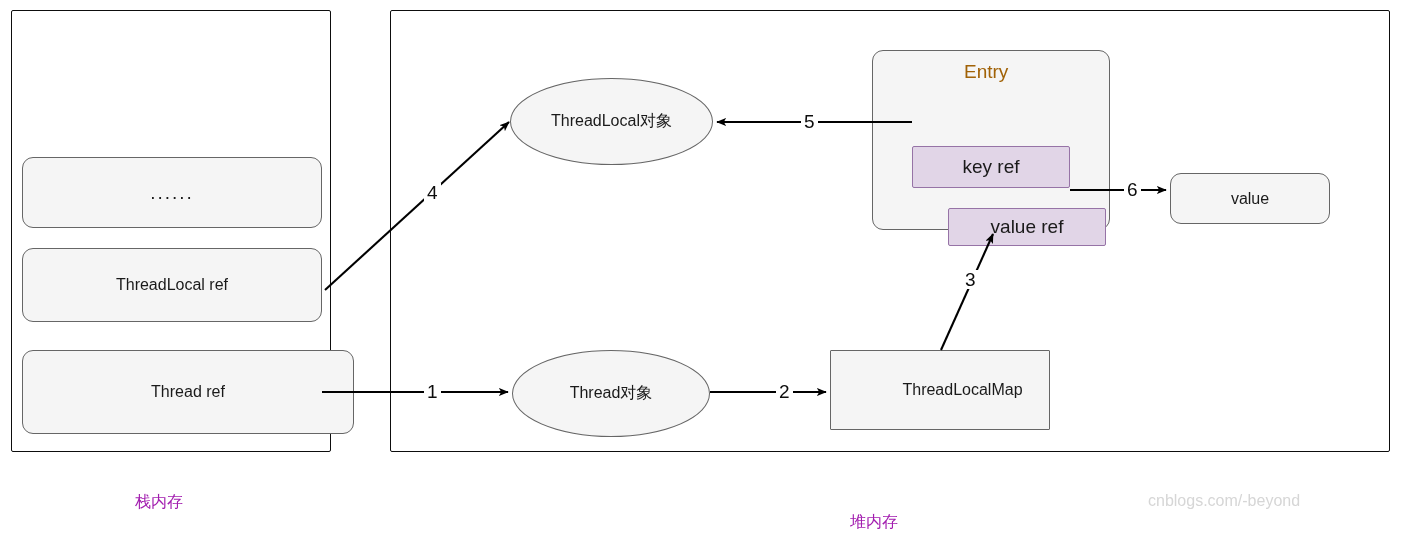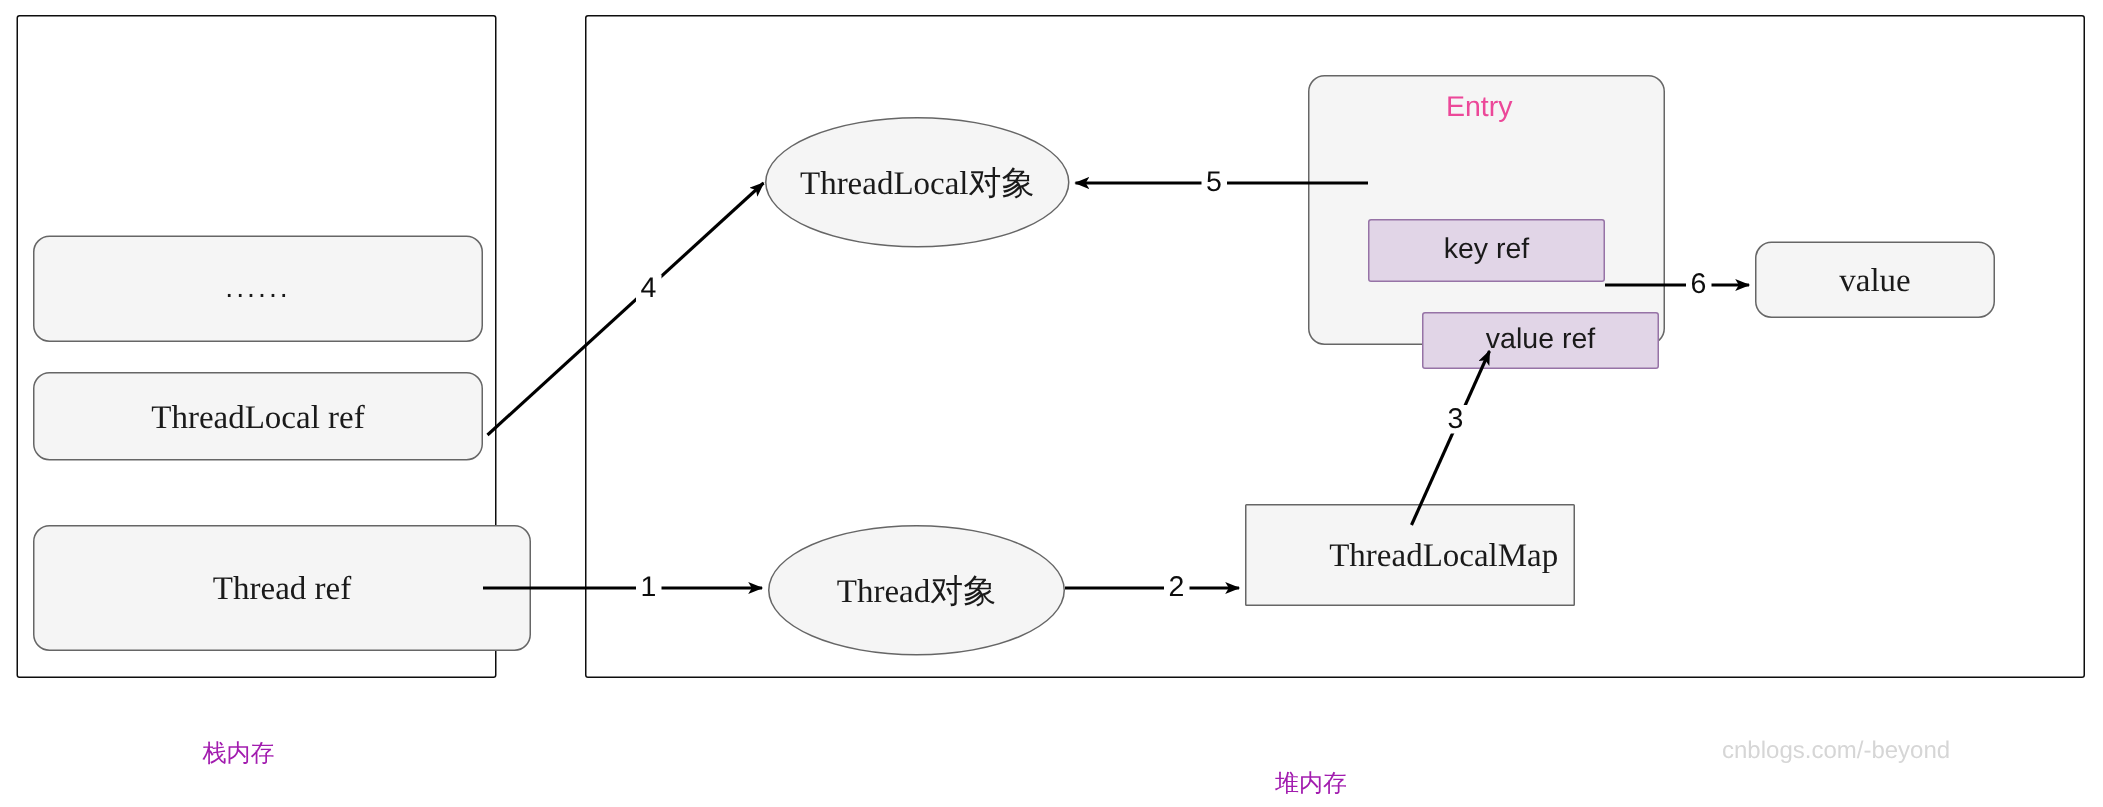--- a/index.html
+++ b/index.html
@@ -13,69 +13,69 @@
         background:#f5f5f5;border:1.7px solid #666666;color:#1a1a1a;text-align:center;}
   .rounded{border-radius:11px;}
   .sharp{border-radius:1px;}
   .ellipse{border-radius:50%;}
   .purple{background:#e1d5e7;border:1.7px solid #9673a6;border-radius:2px;margin-top:36px;}
 
   .caption{position:absolute;color:#a21caf;font-size:16px;white-space:nowrap;}
   .watermark{position:absolute;color:#d6d6d6;font-size:16px;white-space:nowrap;}
   .edgelabel{position:absolute;color:#0d0d0d;font-size:19px;background:#ffffff;
              padding:0 3px;line-height:1;white-space:nowrap;}
-  .entry-title{position:absolute;color:#ec4899;font-size:19px;white-space:nowrap;}
+  .entry-title{position:absolute;color:#a16207;font-size:19px;white-space:nowrap;}
   .t19{font-size:19px;}
-  .t20{font-size:22px;font-family:Liberation Serif, serif;}
+  .t20{font-size:16px;}
   .dots{letter-spacing:2px;font-size:19px;color:#1a1a1a;}
 </style>
 </head>
 <body>
 
 <div id="stage">
 
   <div class="region" style="left:11px;top:10px;width:320px;height:442px;"></div>
   <div class="region" style="left:390px;top:10px;width:1000px;height:442px;"></div>
 
   <div class="node rounded" style="left:22px;top:157px;width:300px;height:71px;">
     <span class="dots">......</span>
   </div>
 
-  <div class="node rounded" style="left:22px;top:248px;width:300px;height:59px;text-align:center;">
+  <div class="node rounded" style="left:22px;top:248px;width:300px;height:74px;text-align:center;">
     <span class="t20">ThreadLocal ref</span>
   </div>
 
   <div class="node rounded" style="left:22px;top:350px;width:332px;height:84px;">
     <span class="t20">Thread ref</span>
   </div>
 
   <div class="node ellipse" style="left:510px;top:78px;width:203px;height:87px;">
     <span class="t20">ThreadLocal对象</span>
   </div>
 
   <div class="node ellipse" style="left:512px;top:350px;width:198px;height:87px;">
     <span class="t20">Thread对象</span>
   </div>
 
-  <div class="node sharp" style="left:830px;top:336px;width:220px;height:68px;padding-left:45px;">
+  <div class="node sharp" style="left:830px;top:350px;width:220px;height:80px;padding-left:45px;">
     <span class="t20">ThreadLocalMap</span>
   </div>
 
   <div class="node rounded" style="left:872px;top:50px;width:238px;height:180px;display:block;"></div>
   <div class="entry-title" style="left:964px;top:61px;">Entry</div>
 
   <div class="node purple" style="left:912px;top:110px;width:158px;height:42px;">
     <span class="t19">key ref</span>
   </div>
 
   <div class="node purple" style="left:948px;top:172px;width:158px;height:38px;">
     <span class="t19">value ref</span>
   </div>
 
-  <div class="node rounded" style="left:1170px;top:161px;width:160px;height:51px;">
+  <div class="node rounded" style="left:1170px;top:173px;width:160px;height:51px;">
     <span class="t20">value</span>
   </div>
 
   <svg id="wires" viewBox="0 0 1402 538">
     <defs>
       <marker id="ah" markerWidth="11" markerHeight="11" refX="9.2" refY="4" orient="auto" markerUnits="userSpaceOnUse">
         <path d="M0,0 L10,4 L0,8 L2.4,4 Z" fill="#000000"></path>
       </marker>
     </defs>
 

